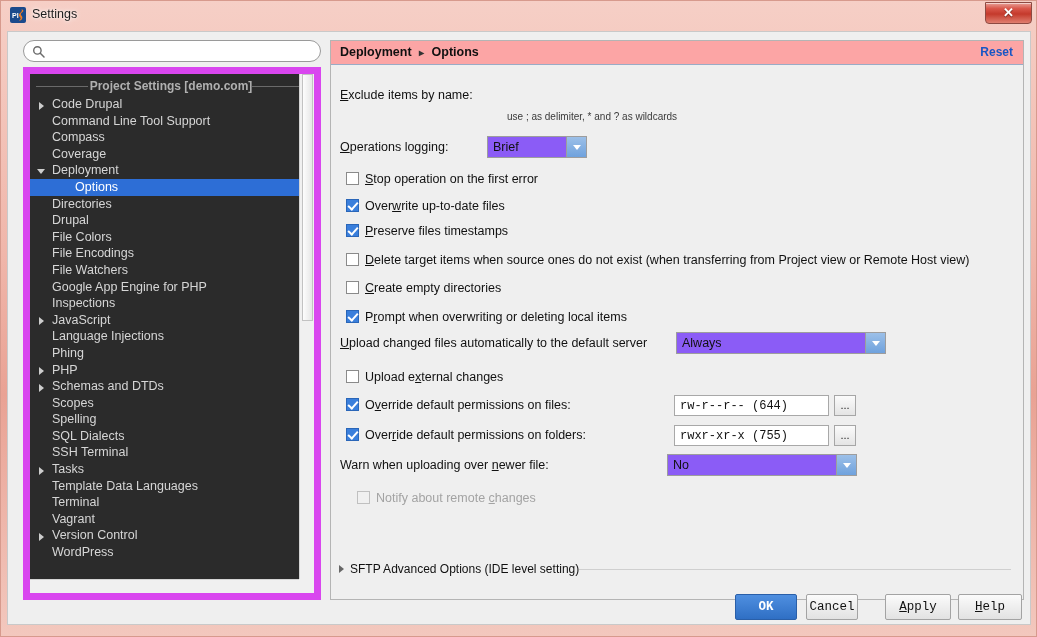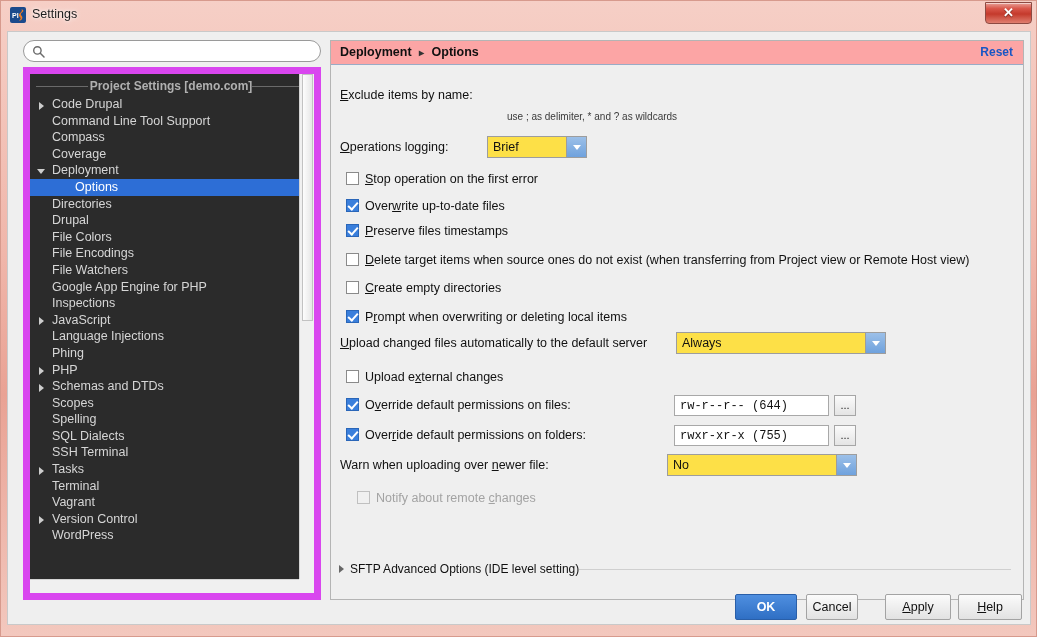--- a/index.html
+++ b/index.html
@@ -293,21 +293,21 @@
     font-size: 11px;
     color: #222;
     text-align: center;
     cursor: pointer;
     line-height: 1;
     padding-top: 4px;
   }
 
   .combo {
     position: absolute;
-    background: #fde047;
+    background: #8b5cf6;
     border: 1px solid #9d9d9d;
     box-sizing: border-box;
     cursor: pointer;
     padding-left: 44px;
   }
   .combo .cv {
     position: absolute;
     left: 5px; top: 3px;
     font-size: 12.5px;
     color: #111;
@@ -394,21 +394,21 @@
   }
 
   
   .btn {
     position: absolute;
     height: 26px;
     background: linear-gradient(180deg,#fbfbfb,#e2e2e2);
     border: 1px solid #a3a3a3;
     border-radius: 2px;
     box-sizing: border-box;
-    font-family: Liberation Sans, sans-serif;
+    font-family: Liberation Mono, monospace;
     font-size: 12.5px;
     color: #111;
     cursor: pointer;
     text-align: center;
     line-height: 24px;
   }
   .btn.primary {
     background: linear-gradient(180deg,#4f8fe0,#2f6fc4);
     border: 1px solid #2a5fa8;
     color: #ffffff;
@@ -471,20 +471,21 @@
             <div class="tree-item"><span class="arrow"></span><span>JavaScript</span></div>
             <div class="tree-item"><span>Language Injections</span></div>
             <div class="tree-item"><span>Phing</span></div>
             <div class="tree-item"><span class="arrow"></span><span>PHP</span></div>
             <div class="tree-item"><span class="arrow"></span><span>Schemas and DTDs</span></div>
             <div class="tree-item"><span>Scopes</span></div>
             <div class="tree-item"><span>Spelling</span></div>
             <div class="tree-item"><span>SQL Dialects</span></div>
             <div class="tree-item"><span>SSH Terminal</span></div>
             <div class="tree-item"><span class="arrow"></span><span>Tasks</span></div>
+            <div class="tree-item"><span>Template Data Languages</span></div>
             <div class="tree-item"><span>Terminal</span></div>
             <div class="tree-item"><span>Vagrant</span></div>
             <div class="tree-item"><span class="arrow"></span><span>Version Control</span></div>
             <div class="tree-item"><span>WordPress</span></div>
           </div>
       </div>
       <div id="tree-vscroll-track">
         <div id="tree-vscroll-thumb"></div>
       </div>
       <div id="tree-hscroll-track"></div>

